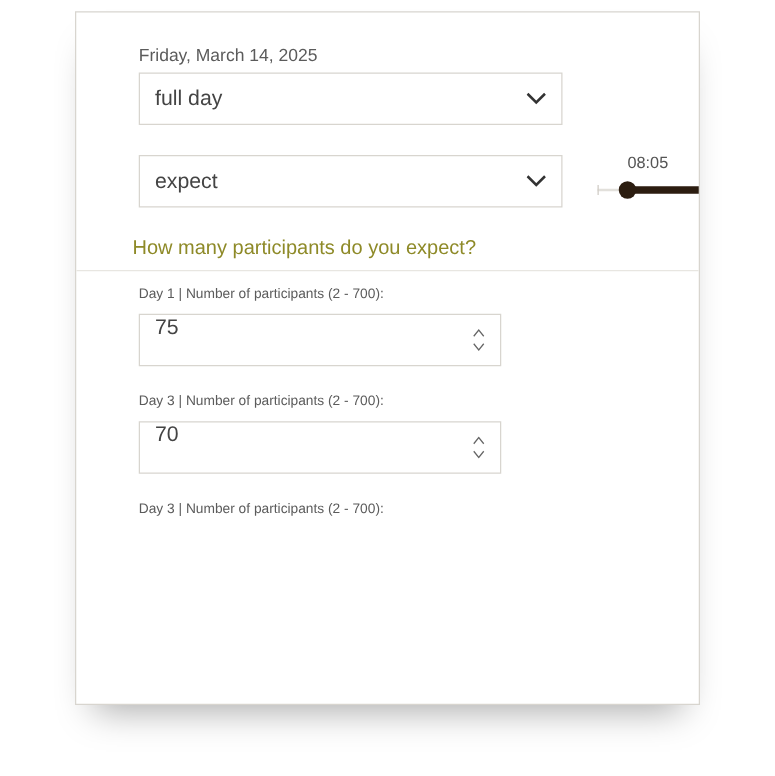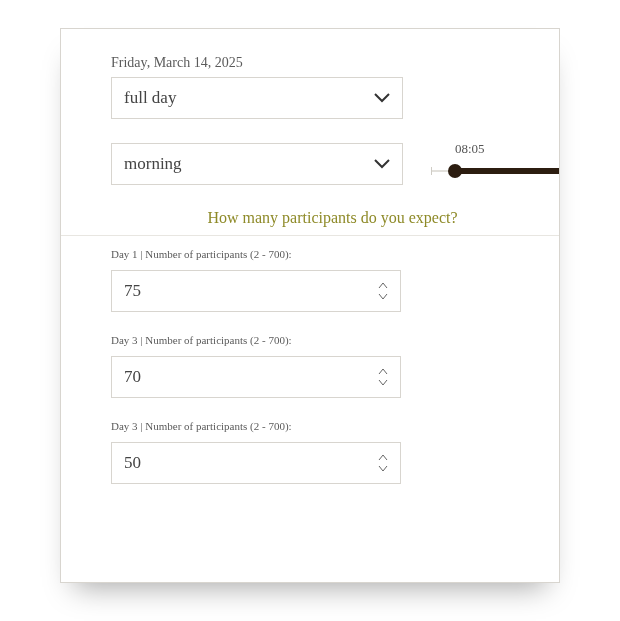--- a/index.html
+++ b/index.html
@@ -6,22 +6,21 @@
   html, body {
     margin: 0; padding: 0;
     font-family: Arial, Helvetica, sans-serif;
     color: #555;
     background: #fff;
   }
   .page {
     width: 620px;
     height: 621px;
     position: relative;
-    padding: 28px 25px;
-    font-family: Liberation Serif, serif;
+    padding: 9px 25px;
   }
   .card {
     width: 500px;
     height: 555px;
     margin: 0 auto;
     background: #fff;
     border: 1px solid #d8d5cf;
     box-shadow: 0 18px 28px -14px rgba(0,0,0,0.35);
     position: relative;
     padding: 26px 0 0 50px;
@@ -31,21 +30,21 @@
   .date-label {
     font-size: 14px;
     color: #5b5b5b;
     margin-bottom: 6px;
   }
   .day-row {
     display: flex;
     align-items: center;
   }
   .select-box {
-    width: 292px;
+    width: 339px;
     height: 42px;
     border: 1px solid #d8d5cf;
     background: #fff;
     padding: 0 40px 0 12px;
     position: relative;
     display: flex;
     align-items: center;
     font-size: 17px;
     color: #444;
     cursor: pointer;
@@ -111,21 +110,20 @@
     background: #2c1d10;
     transform: translateX(-50%);
     cursor: grab;
   }
   .section-heading {
     color: #8e8a28;
     font-size: 16px;
     margin-top: 10px;
     margin-bottom: 8px;
     margin-left: -5px;
-    text-align: center;
   }
   .divider {
     border: none;
     border-top: 1px solid #e8e6e1;
     margin: 0 0 12px -50px;
     width: calc(100% + 50px);
   }
   .participant-block { margin-bottom: 22px; }
   .participant-label {
     font-size: 11px;
@@ -133,21 +131,21 @@
     margin-bottom: 10px;
   }
   .number-box {
     width: 290px;
     height: 42px;
     border: 1px solid #d8d5cf;
     background: #fff;
     padding: 0 40px 0 12px;
     position: relative;
     display: flex;
-    align-items: center;
+    align-items: flex-start;
     font-size: 17px;
     color: #444;
     cursor: text;
   }
   .stepper {
     position: absolute;
     right: 10px;
     top: 50%;
     transform: translateY(-50%);
     width: 12px;
@@ -175,21 +173,21 @@
                 <path d="M1 1 L8 8 L15 1" fill="none" stroke="#333" stroke-width="2"></path>
               </svg>
           </span>
         </div>
       </div>
     </div>
 
     <div class="day-block">
       <div class="day-row">
         <div class="select-box">
-          <span>morning</span>
+          <span>expect</span>
           <span class="chevron">
             <svg width="16" height="10" viewBox="0 0 16 10">
                 <path d="M1 1 L8 8 L15 1" fill="none" stroke="#333" stroke-width="2"></path>
               </svg>
           </span>
         </div>
         <div class="time-col">
           <div class="time-label">08:05</div>
           <div class="slider">
             <div class="slider-rail"></div>
@@ -228,27 +226,16 @@
             </svg>
           <svg width="10" height="7" viewBox="0 0 10 7">
               <path d="M1 1 L5 6 L9 1" fill="none" stroke="#666" stroke-width="1"></path>
             </svg>
         </span>
       </div>
     </div>
 
     <div class="participant-block">
       <div class="participant-label">Day 3 | Number of participants (2 - 700):</div>
-      <div class="number-box">
-        <span>50</span>
-        <span class="stepper">
-          <svg width="10" height="7" viewBox="0 0 10 7">
-              <path d="M1 6 L5 1 L9 6" fill="none" stroke="#666" stroke-width="1"></path>
-            </svg>
-          <svg width="10" height="7" viewBox="0 0 10 7">
-              <path d="M1 1 L5 6 L9 1" fill="none" stroke="#666" stroke-width="1"></path>
-            </svg>
-        </span>
-      </div>
     </div>
 
   </div>
 </div>
 
 </body></html>

